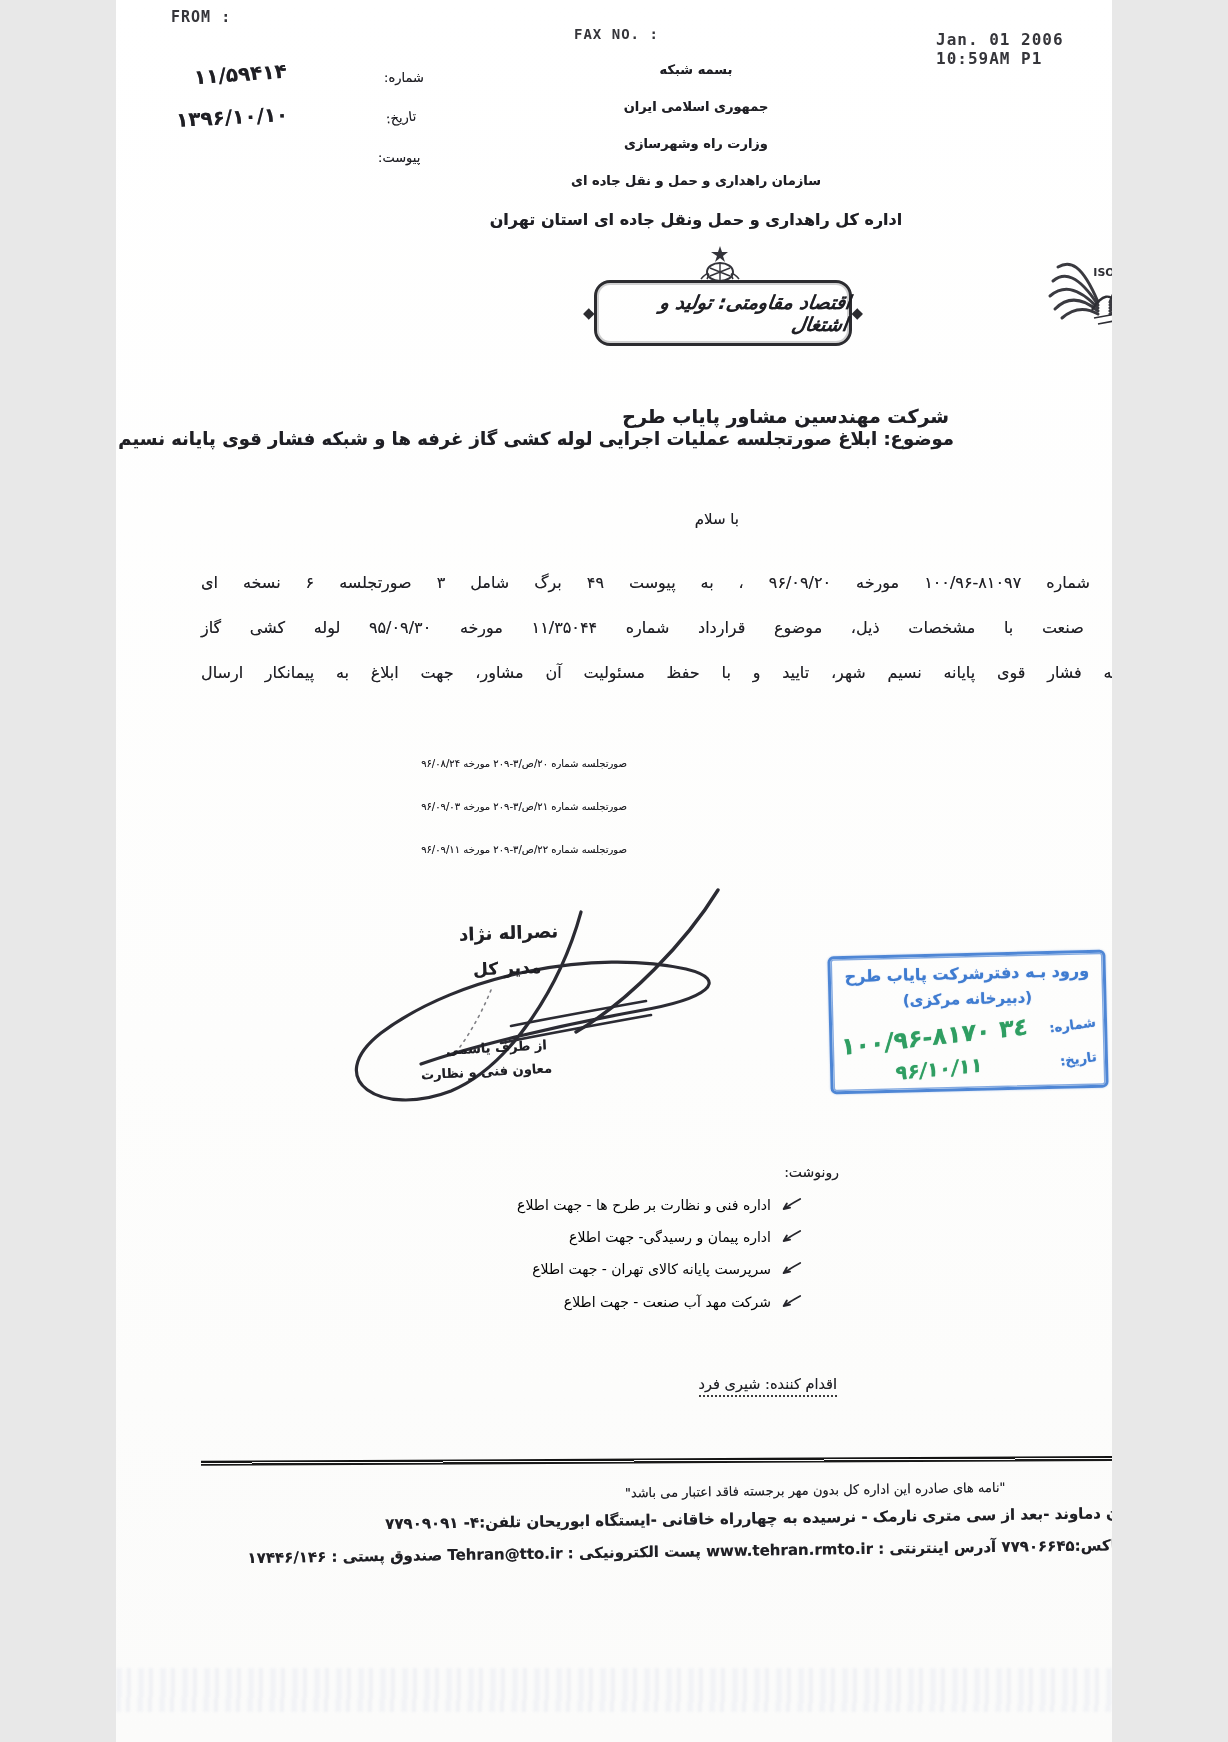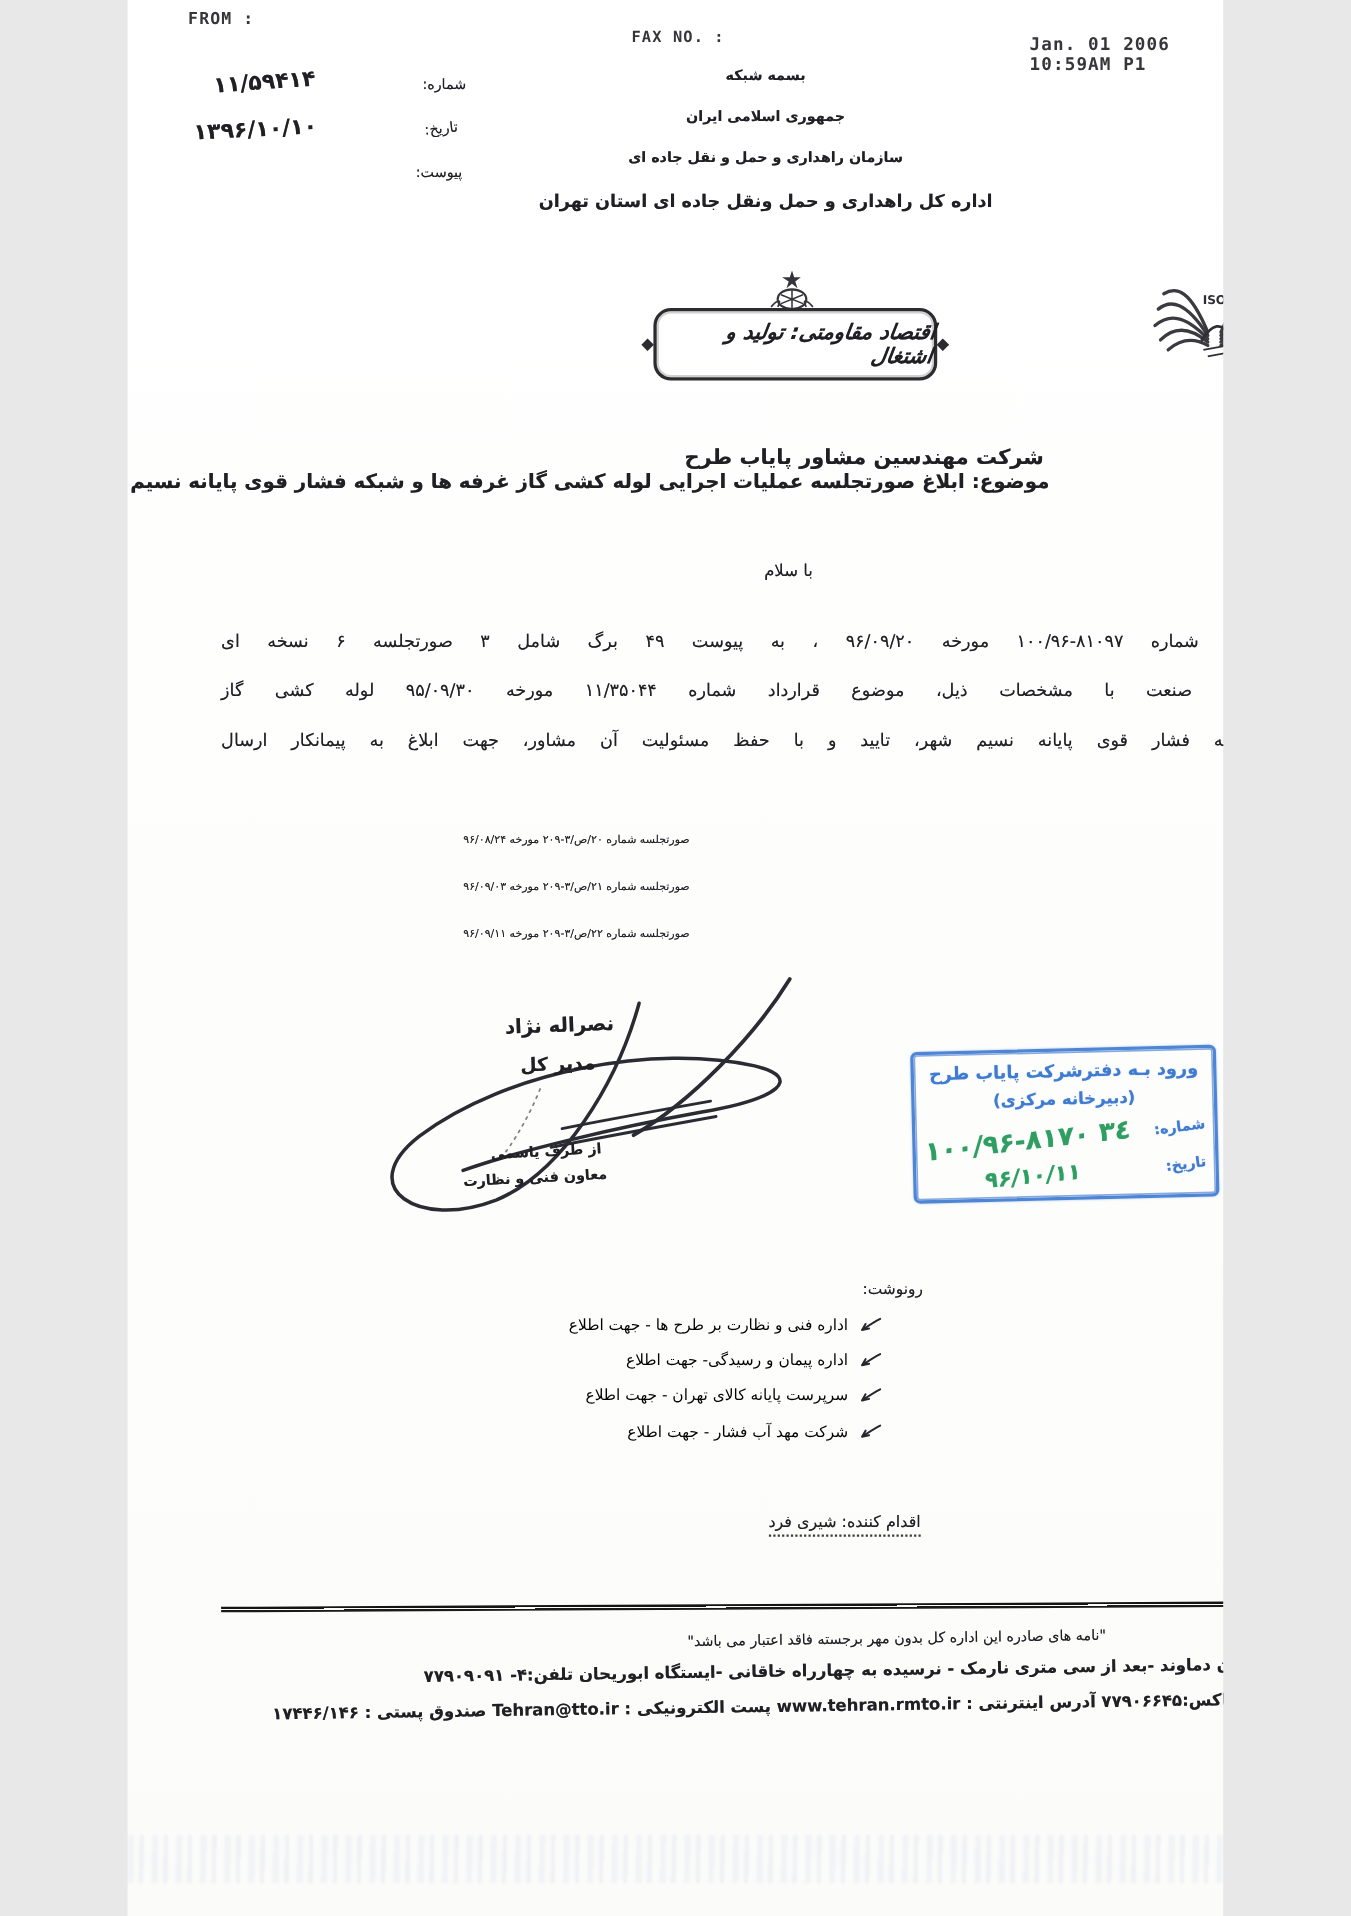--- a/index.html
+++ b/index.html
@@ -84,20 +84,21 @@
 
   <div class="abs fa" style="left:268px;top:70px;font-size:13px;">شماره:</div>
   <div class="abs fa b" style="left:78px;top:62px;font-size:20px;transform:rotate(-4deg);">۱۱/۵۹۴۱۴</div>
   <div class="abs fa" style="left:270px;top:110px;font-size:13px;transform:rotate(-6deg);">تاریخ:</div>
   <div class="abs fa b" style="left:60px;top:105px;font-size:20px;transform:rotate(-3deg);">۱۳۹۶/۱۰/۱۰</div>
   <div class="abs fa" style="left:262px;top:150px;font-size:13px;">پیوست:</div>
 
   <div class="abs fa center" style="left:330px;top:62px;width:500px;">
     <div class="lh-line">بسمه شبکه</div>
     <div class="lh-line">جمهوری اسلامی ایران</div>
+    <div class="lh-line">وزارت راه وشهرسازی</div>
     <div class="lh-line">سازمان راهداری و حمل و نقل جاده ای</div>
     <div class="lh-dept">اداره کل راهداری و حمل ونقل جاده ای استان تهران</div>
   </div>
 
   <div class="abs" style="left:1005px;top:66px;">
     <svg width="138" height="132" viewBox="0 0 100 96">
       <path d="M8,28 C8,12 16,4 30,4 L38,4 L46,17 L54,4 L70,4 C86,4 94,12 94,28 L94,66 C94,82 86,90 70,90 L32,90 C16,90 8,82 8,66 Z" fill="#4a4e55" stroke="#3a3e44" stroke-width="2"></path>
       <path d="M34,64 C29,46 40,32 58,31" fill="none" stroke="#f4f4f2" stroke-width="8" stroke-linecap="butt"></path>
       <polygon points="54,20 74,31 54,43" fill="#f4f4f2"></polygon>
       <path d="M66,32 C71,50 60,64 42,65" fill="none" stroke="#f4f4f2" stroke-width="8"></path>
@@ -217,21 +218,21 @@
   <div class="cc-item" style="top:1260px;">
     <svg width="22" height="17" viewBox="0 0 24 18">
         <path d="M22,3 C16,6 10,10 4,14 M4,14 L11,12.5 M4,14 L7.5,8" fill="none" stroke="#26262c" stroke-width="2" stroke-linecap="round"></path>
       </svg>
     <span>سرپرست پایانه کالای تهران - جهت اطلاع</span>
   </div>
   <div class="cc-item" style="top:1293px;">
     <svg width="22" height="17" viewBox="0 0 24 18">
         <path d="M22,3 C16,6 10,10 4,14 M4,14 L11,12.5 M4,14 L7.5,8" fill="none" stroke="#26262c" stroke-width="2" stroke-linecap="round"></path>
       </svg>
-    <span>شرکت مهد آب فشار - جهت اطلاع</span>
+    <span>شرکت مهد آب صنعت - جهت اطلاع</span>
   </div>
 
   <div class="abs fa action-line" style="right:275px;top:1376px;">اقدام کننده: شیری فرد</div>
 
   <div class="abs rule"></div>
 
   <div class="abs footer" style="left:0;top:0;width:1228px;height:1742px;pointer-events:none;">
     <div class="abs fa f1 center" style="left:420px;top:1482px;width:540px;">"نامه های صادره این اداره کل بدون مهر برجسته فاقد اعتبار می باشد"</div>
     <div class="abs fa f2 nowrap" style="right:88px;top:1508px;">آدرس : تهران- خیابان دماوند -بعد از سی متری نارمک - نرسیده به چهارراه خاقانی -ایستگاه ابوریحان تلفن:۴- ۷۷۹۰۹۰۹۱</div>
     <div class="abs fa f3 nowrap" style="right:228px;top:1540px;">فاکس:۷۷۹۰۶۶۴۵ آدرس اینترنتی : www.tehran.rmto.ir پست الکترونیکی : Tehran@tto.ir صندوق پستی : ۱۷۴۴۶/۱۴۶</div>

